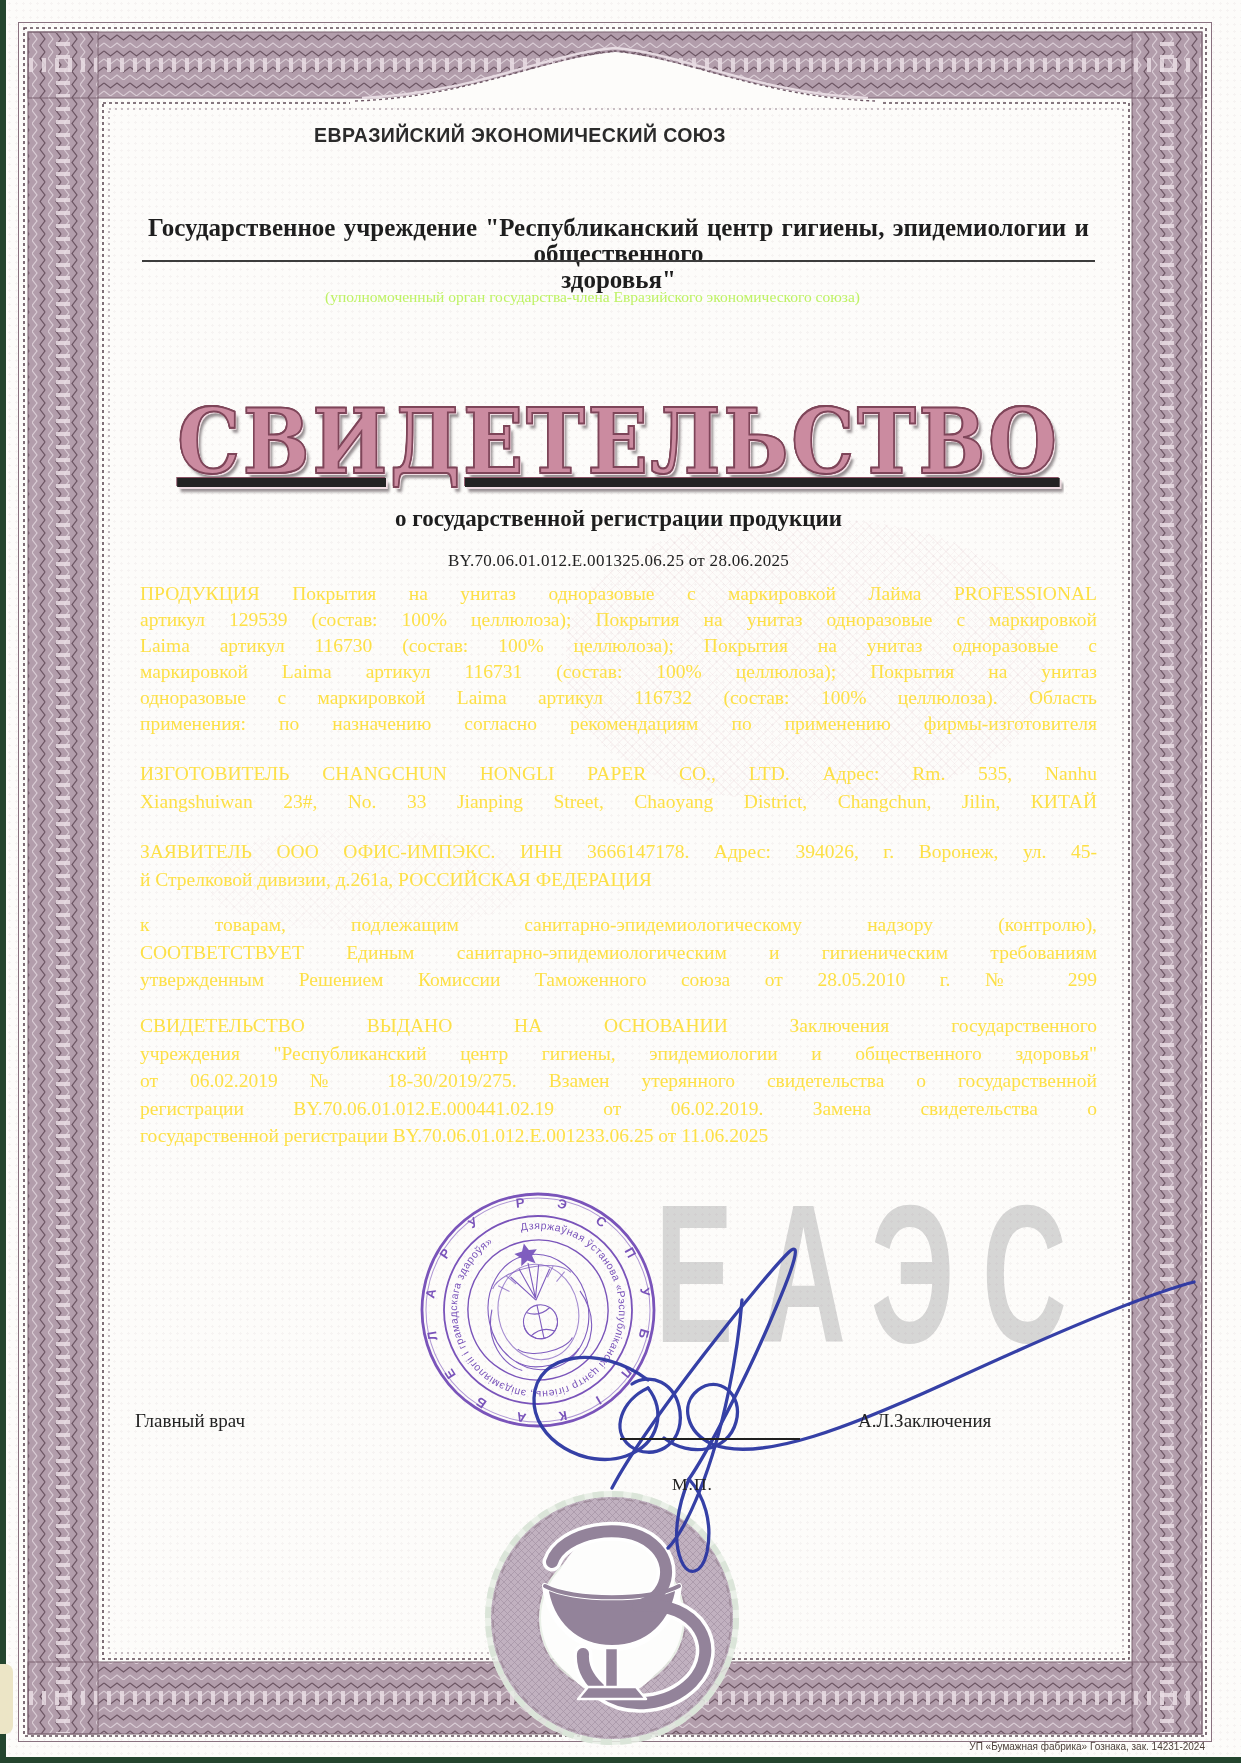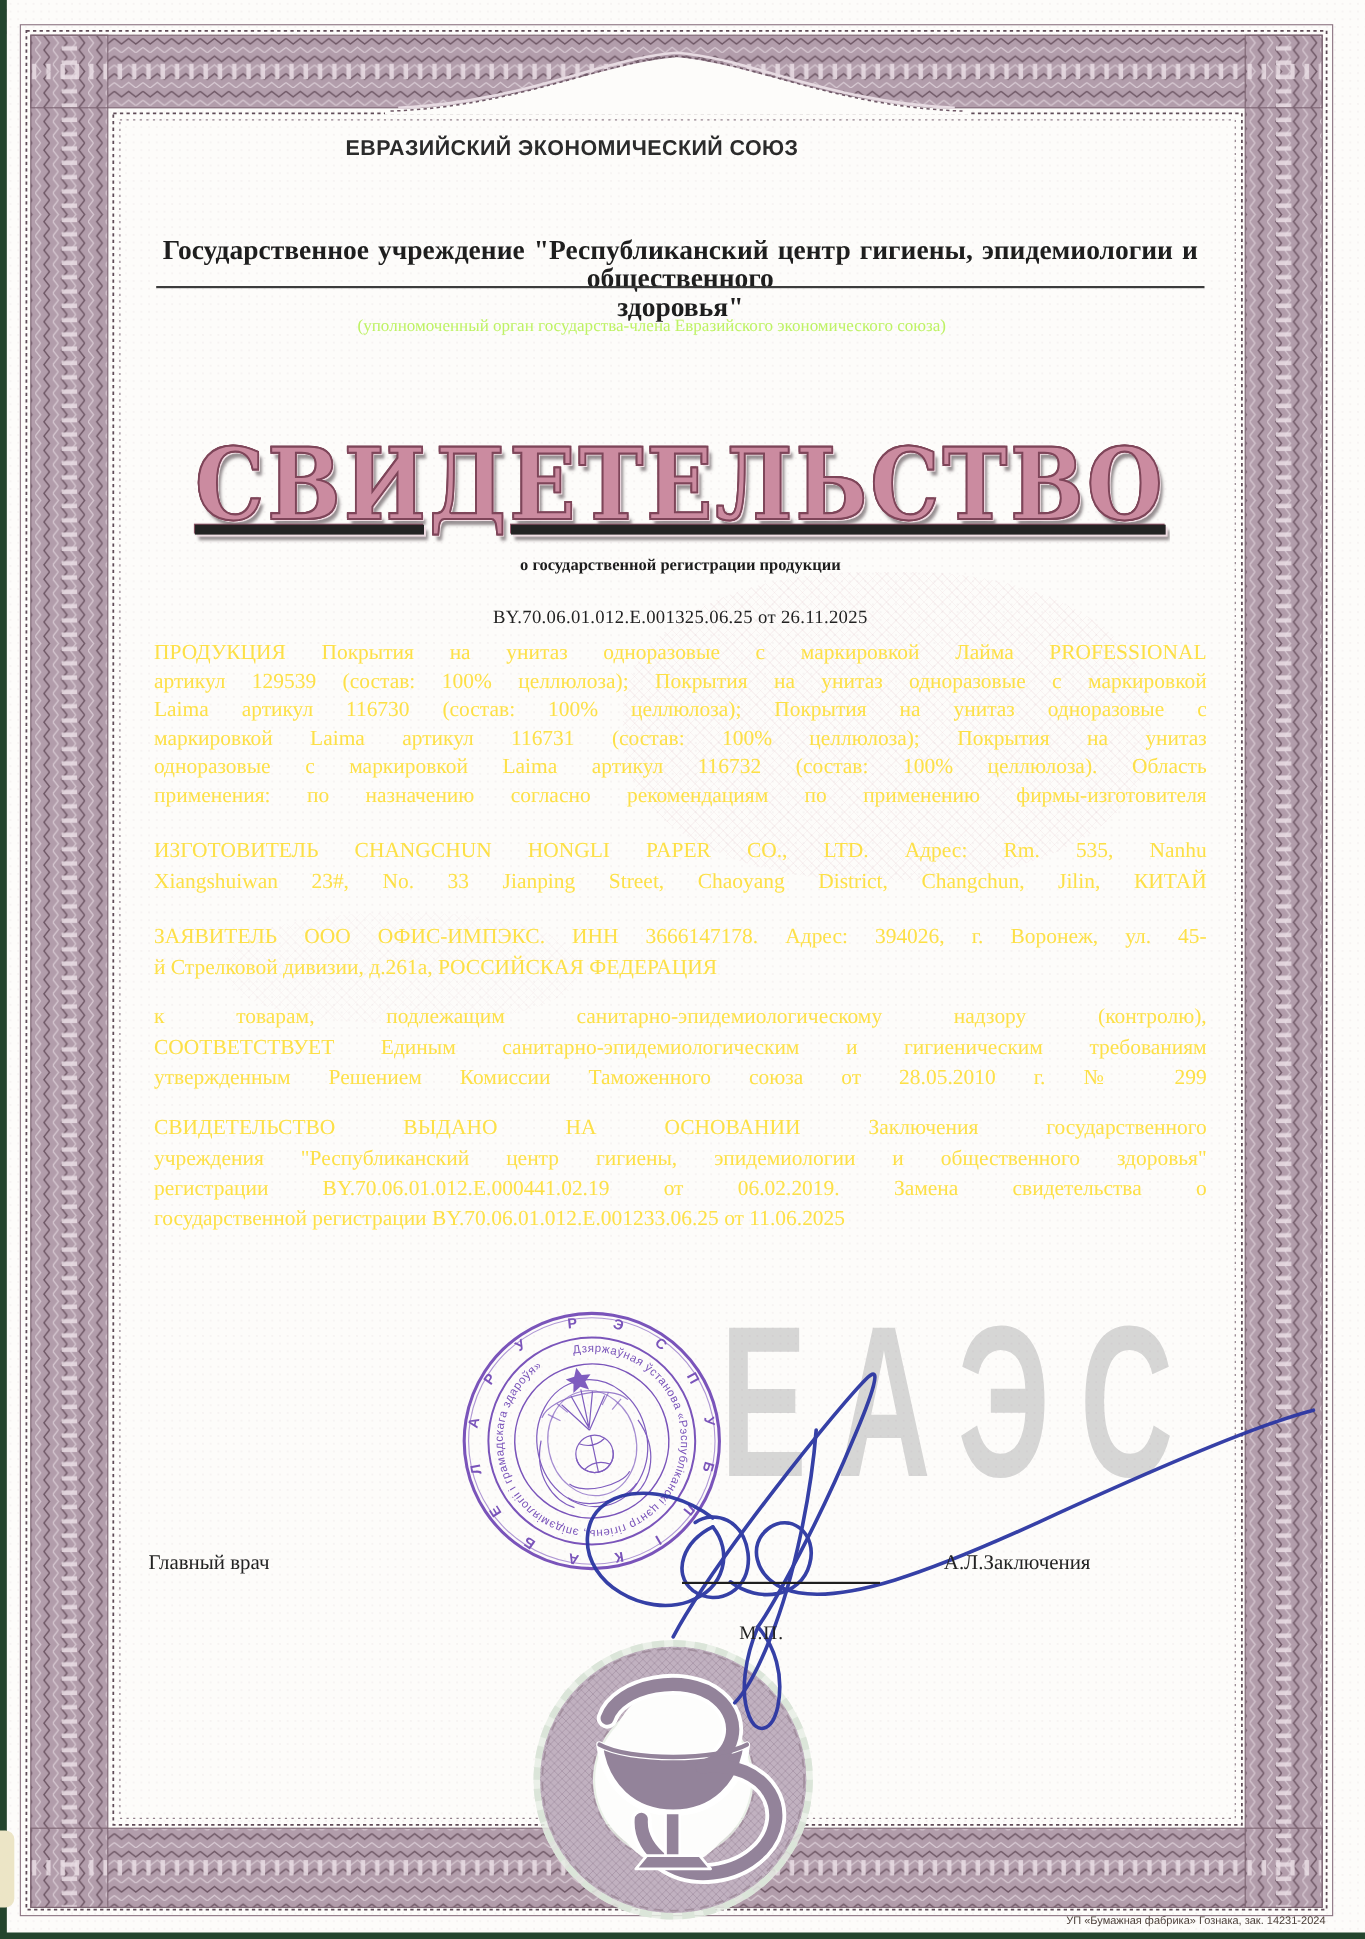--- a/index.html
+++ b/index.html
@@ -17,21 +17,21 @@
   .union-header{left:140px;top:124px;width:760px;font-family:"Liberation Sans",sans-serif;
     font-weight:bold;font-size:19.5px;letter-spacing:0.4px;color:#2b2b2b;}
   .issuer{left:140px;top:215px;width:957px;font-weight:bold;font-size:25px;line-height:26px;word-spacing:2px;color:#1e1e1e;}
   .issuer-rule{position:absolute;z-index:4;left:142px;top:260px;width:953px;border-top:2.3px solid #3c3c3c;}
   .issuer-caption{left:140px;top:268px;width:905px;font-size:15.5px;color:#bef264;margin-top:20px;}
   .title-wrap{left:140px;top:388px;width:957px;height:96px;display:flex;align-items:flex-start;justify-content:center;text-decoration:underline;}
   .title-text{font-family:"DejaVu Serif",serif;font-size:90px;font-weight:bold;letter-spacing:3px;
     color:#cb8ba0;-webkit-text-stroke:1.8px #7e4559;
     text-shadow:2px 2px 0 #f0dde3,4px 5px 3px rgba(105,95,100,0.7),-1px -1px 0 #8a5063;
     transform:scaleX(0.88);white-space:nowrap;}
-  .subtitle{left:140px;top:506px;width:957px;font-weight:bold;font-size:15px;color:#1d1d1d;}
+  .subtitle{left:140px;top:506px;width:957px;font-weight:bold;font-size:23px;color:#1d1d1d;}
   .regnum{left:140px;top:551px;width:957px;font-size:17px;letter-spacing:0.3px;color:#222;}
   .para{left:140px;width:957px;font-size:19.5px;color:#fde047;}
   .jline{text-align:justify;overflow:hidden;}
   .jline::after{content:"";display:inline-block;width:100%;}
   .jline.last-left{text-align:left;}
   .jline.last-left::after{content:none;}
   .lh26 .jline{line-height:26px;height:26px;}
   .lh27 .jline{line-height:27.5px;height:27.5px;}
   .watermark{left:655px;top:1162px;z-index:1;font-family:"Liberation Sans",sans-serif;font-weight:bold;
     font-size:196px;letter-spacing:46px;color:rgba(125,125,128,0.30);
@@ -179,21 +179,21 @@
   <div>здоровья"</div>
 </div>
 <div class="issuer-rule"></div>
 <div class="txt issuer-caption centered">(уполномоченный орган государства-члена Евразийского экономического союза)</div>
 
 <div class="txt title-wrap">
   <span class="title-text">СВИДЕТЕЛЬСТВО</span>
 </div>
 
 <div class="txt subtitle centered">о государственной регистрации продукции</div>
-<div class="txt regnum centered">BY.70.06.01.012.Е.001325.06.25 от 26.11.2025</div>
+<div class="txt regnum centered">BY.70.06.01.012.Е.001325.06.25 от 28.06.2025</div>
 
 <div class="txt para lh26" style="top:581px;">
     <div class="jline">ПРОДУКЦИЯ Покрытия на унитаз одноразовые с маркировкой Лайма PROFESSIONAL</div>
     <div class="jline">артикул 129539 (состав: 100% целлюлоза); Покрытия на унитаз одноразовые с маркировкой</div>
     <div class="jline">Laima артикул 116730 (состав: 100% целлюлоза); Покрытия на унитаз одноразовые с</div>
     <div class="jline">маркировкой Laima артикул 116731 (состав: 100% целлюлоза); Покрытия на унитаз</div>
     <div class="jline">одноразовые с маркировкой Laima артикул 116732 (состав: 100% целлюлоза). Область</div>
     <div class="jline">применения: по назначению согласно рекомендациям по применению фирмы-изготовителя</div>
   </div>
 <div class="txt para lh27" style="top:760px;">
@@ -205,20 +205,21 @@
     <div class="jline last-left">й Стрелковой дивизии, д.261а, РОССИЙСКАЯ ФЕДЕРАЦИЯ</div>
   </div>
 <div class="txt para lh27" style="top:911px;">
     <div class="jline">к товарам, подлежащим санитарно-эпидемиологическому надзору (контролю),</div>
     <div class="jline">СООТВЕТСТВУЕТ Единым санитарно-эпидемиологическим и гигиеническим требованиям</div>
     <div class="jline">утвержденным Решением Комиссии Таможенного союза от 28.05.2010 г. № 299</div>
   </div>
 <div class="txt para lh27" style="top:1012px;">
     <div class="jline">СВИДЕТЕЛЬСТВО ВЫДАНО НА ОСНОВАНИИ Заключения государственного</div>
     <div class="jline">учреждения "Республиканский центр гигиены, эпидемиологии и общественного здоровья"</div>
+    <div class="jline">от 06.02.2019 № 18-30/2019/275. Взамен утерянного свидетельства о государственной</div>
     <div class="jline">регистрации BY.70.06.01.012.Е.000441.02.19 от 06.02.2019. Замена свидетельства о</div>
     <div class="jline last-left">государственной регистрации BY.70.06.01.012.Е.001233.06.25 от 11.06.2025</div>
   </div>
 
 <div class="txt pos-label">Главный врач</div>
 <div class="sig-line"></div>
 <div class="txt signer-name">А.Л.Заключения</div>
 <div class="txt seal-label">М.П.</div>
 
 <div class="serial">

